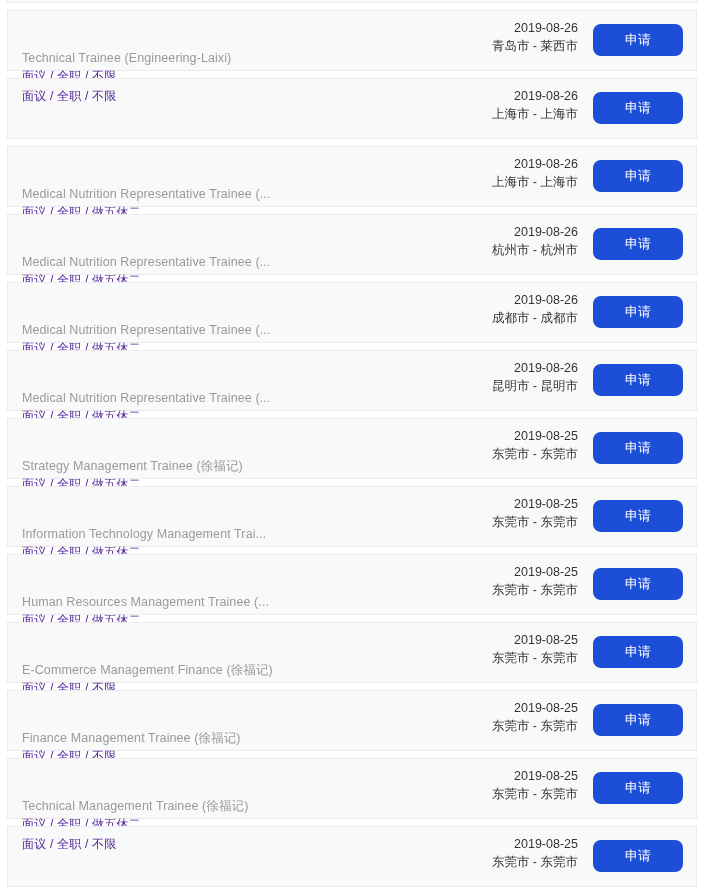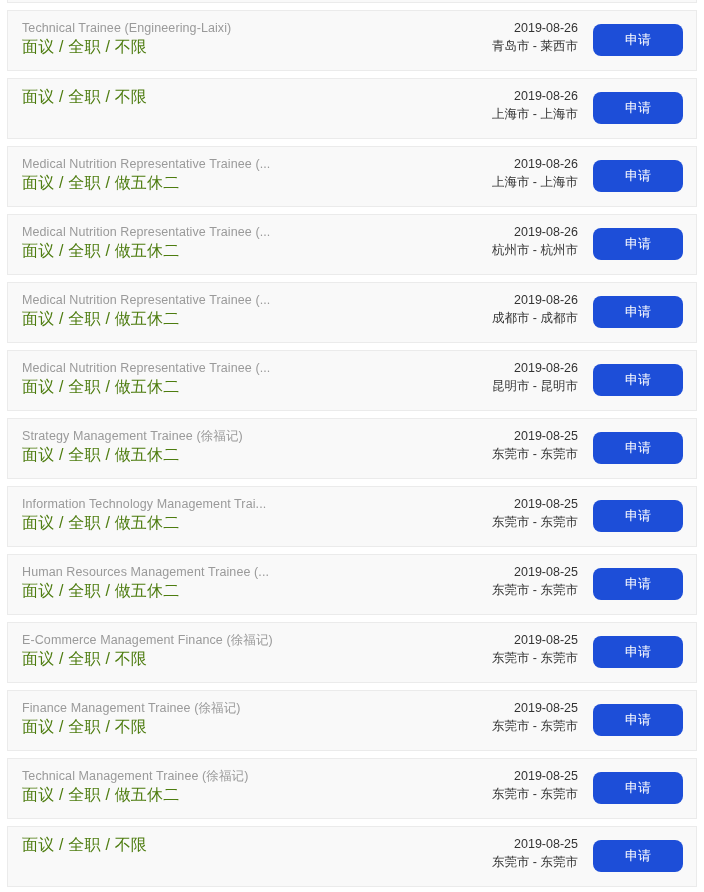--- a/index.html
+++ b/index.html
@@ -55,27 +55,28 @@
 
   .job-title {
     display: block;
     font-size: 12.5px;
     line-height: 18px;
     color: #9a9a9a;
     white-space: nowrap;
     overflow: hidden;
     text-overflow: clip;
     letter-spacing: 0.1px;
+    margin-top: 30px;
   }
 
   .job-meta {
     display: block;
-    font-size: 16px;
+    font-size: 12px;
     line-height: 19px;
-    color: #4d7c0f;
+    color: #4c1d95;
     white-space: nowrap;
     letter-spacing: 0.2px;
   }
 
   .job-card .side {
     position: absolute;
     right: 118px;
     top: 8px;
     text-align: right;
     width: 200px;

